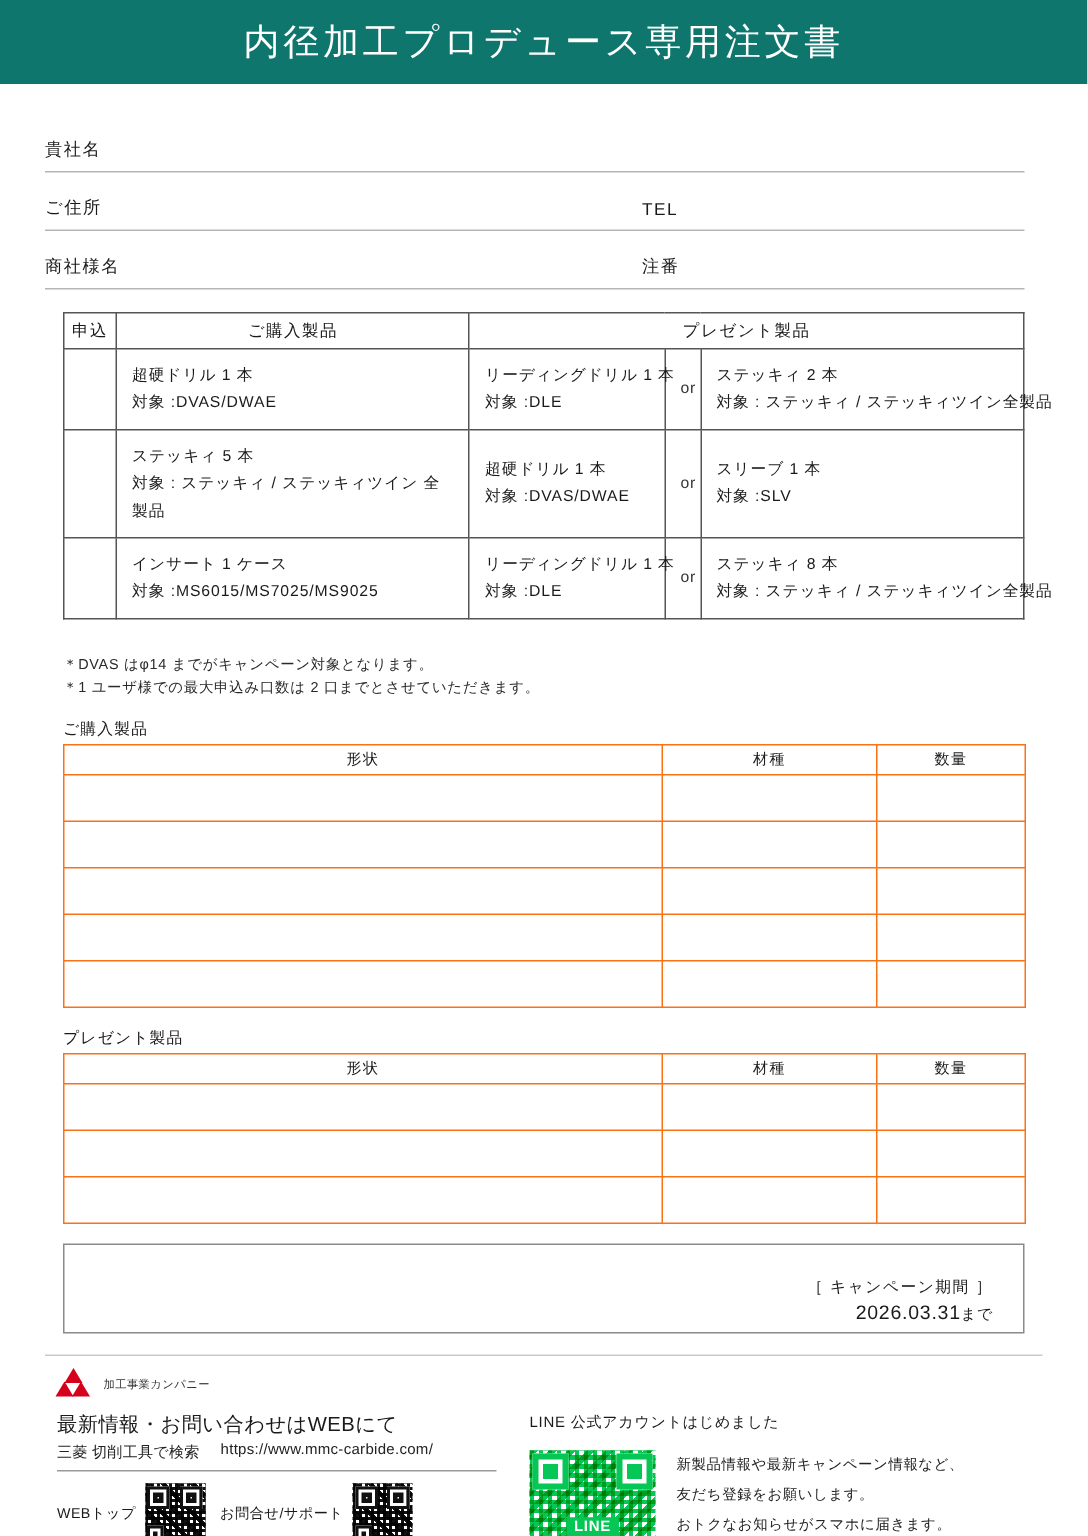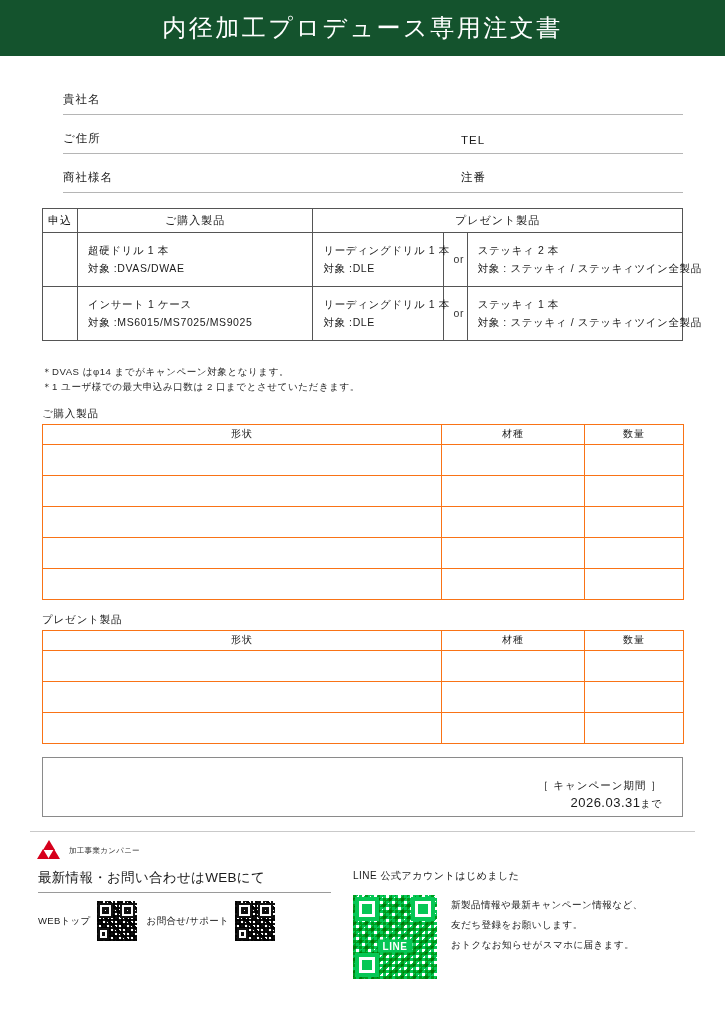--- a/index.html
+++ b/index.html
@@ -9,34 +9,34 @@
     background: #ffffff;
     font-family: "Liberation Sans", "DejaVu Sans", sans-serif;
     color: #1a1a1a;
     position: relative;
     overflow: hidden;
   }
 
   
   .header-bar {
     height: 56px;
-    background: #14532d;
+    background: #0f766e;
     display: flex;
     align-items: center;
     justify-content: center;
   }
   .header-title {
     color: #ffffff;
     font-size: 24px;
     letter-spacing: 2.5px;
     font-weight: 400;
   }
 
   
-  .info-block { padding: 16px 42px 0 63px; }
+  .info-block { padding: 16px 42px 0 30px; }
   .info-row {
     position: relative;
     height: 39px;
     border-bottom: 1px solid #b5b5b5;
     display: flex;
     align-items: flex-end;
   }
   .info-row:first-child { height: 43px; }
   .info-label {
     font-size: 11.5px;
@@ -345,30 +345,46 @@
         </td>
         <td class="or-cell">or</td>
         <td>
           <div>ステッキィ 2 本</div>
           <div class="cell-line2">対象 : ステッキィ / ステッキィツイン全製品</div>
         </td>
       </tr>
       <tr>
         <td></td>
         <td>
+          <div>ステッキィ 5 本</div>
+          <div>対象 : ステッキィ / ステッキィツイン 全製品</div>
+        </td>
+        <td>
+          <div>超硬ドリル 1 本</div>
+          <div>対象 :DVAS/DWAE</div>
+        </td>
+        <td class="or-cell">or</td>
+        <td>
+          <div>スリーブ 1 本</div>
+          <div>対象 :SLV</div>
+        </td>
+      </tr>
+      <tr>
+        <td></td>
+        <td>
           <div>インサート 1 ケース</div>
           <div>対象 :MS6015/MS7025/MS9025</div>
         </td>
         <td>
           <div class="cell-line2">リーディングドリル 1 本</div>
           <div>対象 :DLE</div>
         </td>
         <td class="or-cell">or</td>
         <td>
-          <div>ステッキィ 1 本</div>
+          <div>ステッキィ 8 本</div>
           <div class="cell-line2">対象 : ステッキィ / ステッキィツイン全製品</div>
         </td>
       </tr>
     </tbody>
   </table>
 </div>
 
 <div class="notes">
   <div>＊DVAS はφ14 までがキャンペーン対象となります。</div>
   <div>＊1 ユーザ様での最大申込み口数は 2 口までとさせていただきます。</div>
@@ -471,20 +487,24 @@
       <span class="tri t2"></span>
       <span class="tri t3"></span>
   </div>
   <div class="brand-sub">加工事業カンパニー</div>
 </div>
 
 <div class="footer-cols">
 
   <div class="col-left">
     <div class="web-head">最新情報・お問い合わせはWEBにて</div>
+    <div class="web-sub">
+      <span>三菱 切削工具で検索</span>
+      <span>https://www.mmc-carbide.com/</span>
+    </div>
     <div class="web-rule"></div>
 
     <div class="qr-row">
       <div class="qr-item">
         <span class="qr-cap">WEBトップ</span>
         <span class="qr qr-sm">
             <i></i>
           </span>
       </div>
       <div class="qr-item">

